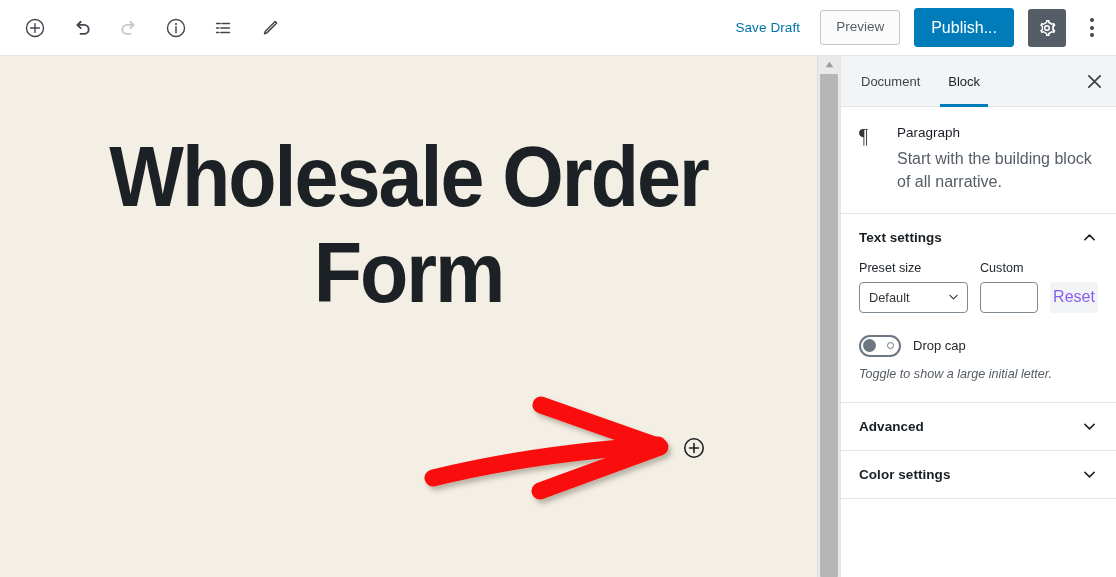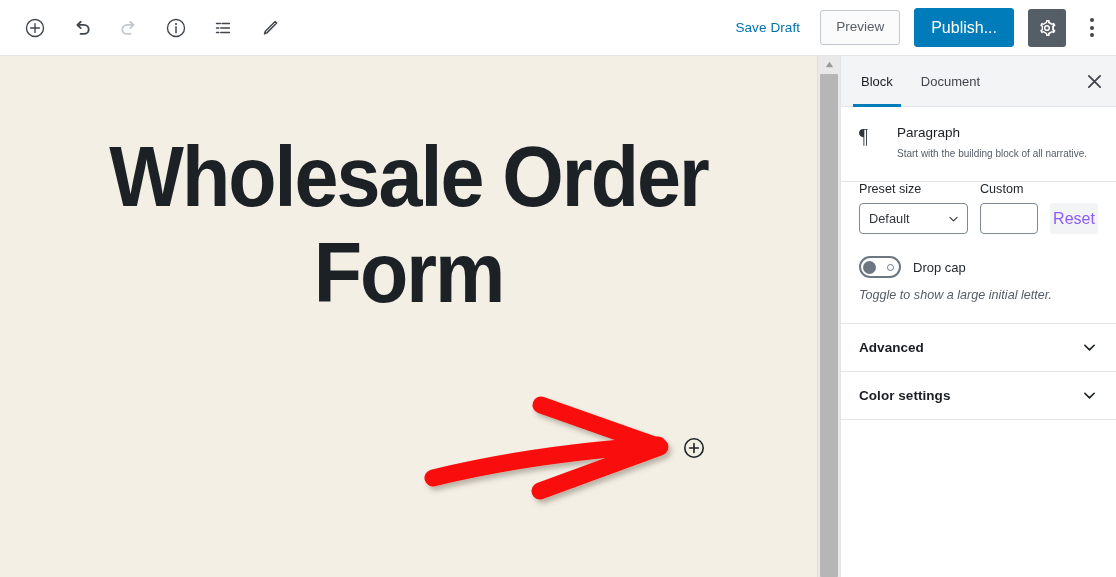--- a/index.html
+++ b/index.html
@@ -237,21 +237,21 @@
     padding-top: 2px;
     font-family: "Liberation Serif", serif;
   }
   .block-card-title {
     font-size: 13.5px;
     color: #191e23;
     margin-bottom: 5px;
     line-height: 1.3;
   }
   .block-card-desc {
-    font-size: 10px;
+    font-size: 16px;
     color: #555d66;
     line-height: 1.45;
   }
 
   
   .panel { border-bottom: 1px solid #e2e4e7; }
   .panel-head {
     display: flex;
     align-items: center;
     justify-content: space-between;
@@ -473,38 +473,44 @@
         <svg width="9" height="7" viewBox="0 0 9 7">
           <path d="M4.5 0.8 8.2 6.2H0.8Z" fill="#9a9a9a"></path>
         </svg>
       </div>
       <div class="scroll-thumb"></div>
     </div>
 
     <div class="sidebar">
 
       <div class="sb-tabs">
+        <button class="sb-tab">Document</button>
         <button class="sb-tab active">Block</button>
-        <button class="sb-tab">Document</button>
         <button class="sb-close">
           <svg width="15" height="15" viewBox="0 0 16 16">
             <path d="M2 2 14 14M14 2 2 14" stroke="#40464d" stroke-width="1.9" stroke-linecap="round"></path>
           </svg>
         </button>
       </div>
 
       <div class="block-card">
         <div class="block-card-icon">¶</div>
         <div>
           <div class="block-card-title">Paragraph</div>
           <div class="block-card-desc">Start with the building block of all narrative.</div>
         </div>
       </div>
 
       <div class="panel">
+        <button class="panel-head">
+          <span class="panel-title">Text settings</span>
+          <svg width="17" height="17" viewBox="0 0 20 20">
+            <path d="M4.5 12.6 10 7.2l5.5 5.4" stroke="#191e23" stroke-width="1.9" fill="none" stroke-linecap="round" stroke-linejoin="round"></path>
+          </svg>
+        </button>
 
         <div class="panel-body">
 
           <div class="field-row">
 
             <div class="field-col-preset">
               <span class="field-label">Preset size</span>
               <div class="select-wrap">
                 <select class="select-box">
                   <option>Default</option>

